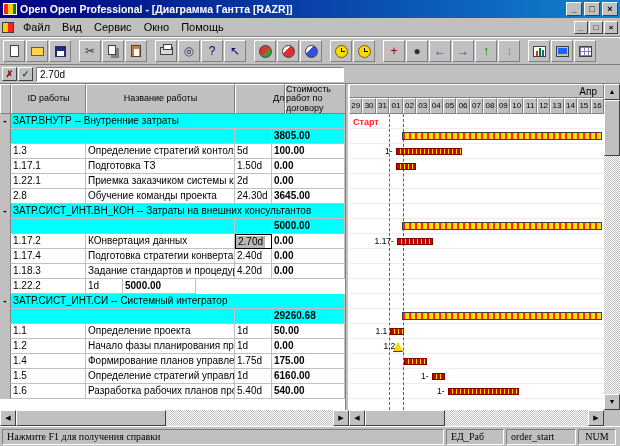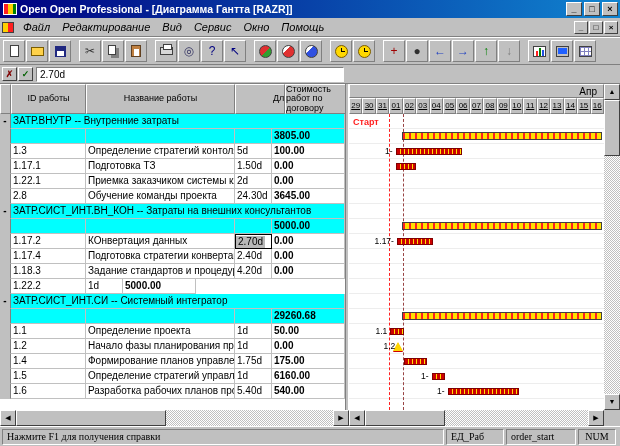--- a/index.html
+++ b/index.html
@@ -13,21 +13,21 @@
   .app-icon { width:14px; height:12px; margin:0 3px 0 1px; background:#fff;
     background-image:linear-gradient(90deg,#ff2020 0 4px,#ffd000 4px 9px,#008000 9px 14px); border:1px solid #fff; }
   .title-text { font-weight:bold; font-size:10.5px; flex:1; white-space:nowrap; overflow:hidden; }
   .cap { width:16px; height:14px; margin-left:2px; background:#c0c0c0; color:#000;
     border:1px solid; border-color:#fff #404040 #404040 #fff; font-size:9px; line-height:12px; text-align:center; font-weight:bold; }
 
   
   .menubar { height:19px; flex:0 0 19px; display:flex; align-items:center; padding:0 2px; border-bottom:1px solid #808080; }
   .doc-icon { width:12px; height:11px; margin-right:3px; background:#fff; border:1px solid #404040;
     background-image:linear-gradient(90deg,#ffd000 0 5px,#ff2020 5px 10px); }
-  .menu-item { padding:2px 6px; font-size:11px;font-style:italic; }
+  .menu-item { padding:2px 6px; font-size:11px; }
   .menu-spacer { flex:1; }
   .mdi-cap { width:14px; height:13px; margin-left:1px; background:#c0c0c0;
     border:1px solid; border-color:#fff #404040 #404040 #fff; font-size:8px; line-height:11px; text-align:center; font-weight:bold; }
 
   
   .toolbar { height:28px; flex:0 0 28px; display:flex; align-items:center; padding:1px 3px; border-top:1px solid #fff; border-bottom:1px solid #808080; }
   .tbtn { width:22px; height:22px; flex:0 0 22px; margin-right:1px; background:#c0c0c0;
     border:1px solid; border-color:#fff #808080 #808080 #fff; display:flex; align-items:center; justify-content:center; }
   .tsep { width:7px; height:22px; flex:0 0 7px; }
   .glyph { font-size:12px; line-height:12px; }
@@ -78,21 +78,21 @@
   .secname { width:334px; flex:0 0 334px; }
   .c-cost { font-weight:bold; }
   .c-dur.editing { padding:0; border:1px solid #000; background:#fff; }
   .c-dur.editing .selval { display:inline-block; background:#b8b8b8; padding:0 2px; line-height:12px; }
 
   .splitter { width:4px; flex:0 0 4px; background:#c0c0c0; border-left:1px solid #808080; border-right:1px solid #fff; }
 
   .gantt { width:255px; flex:0 0 255px; display:flex; flex-direction:column; position:relative; }
   .mband { height:14px; flex:0 0 14px; background:#c0c0c0; border:1px solid; border-color:#fff #808080 #808080 #fff; position:relative; }
   .mband .mlabel { position:absolute; right:6px; top:1px; font-size:10px; }
-  .days { height:16px; flex:0 0 16px; display:flex;text-decoration:underline; }
+  .days { height:16px; flex:0 0 16px; display:flex; }
   .dcell { flex:1; background:#c0c0c0; border:1px solid; border-color:#fff #808080 #808080 #fff;
     font-size:8px; text-align:center; line-height:13px; overflow:hidden; }
   .gantt-body { flex:1; background:#fff; position:relative; overflow:hidden;
     background-image:repeating-linear-gradient(180deg,#ffffff 0 14px,#ededed 14px 15px); }
   .vline { position:absolute; top:0; bottom:0; width:0; border-left:1px dashed #ff2020; }
   .startlbl { position:absolute; left:4px; top:3px; color:#ff2020; font-size:9px; font-weight:bold; }
   .bar { position:absolute; }
   .bar.summary { height:8px; background:repeating-linear-gradient(90deg,#ff2020 0 2px,#ffe000 2px 6px); border:1px solid #404040; }
   .bar.task { height:7px; background:repeating-linear-gradient(90deg,#cc0000 0 3px,#ffe000 3px 4px); border:1px solid #800000; }
   .ms { position:absolute; width:0; height:0; border-left:5px solid transparent; border-right:5px solid transparent;
@@ -133,21 +133,20 @@
     <span class="title-text">Open Open Professional - [Диаграмма Гантта [RAZR]]</span>
     <span class="cap">_</span>
     <span class="cap">□</span>
     <span class="cap">×</span>
   </div>
 
   <div class="menubar">
     <span class="doc-icon"></span>
     <span style="display:flex">
         <span class="menu-item">Файл</span>
-        <span class="menu-item">Редактирование</span>
         <span class="menu-item">Вид</span>
         <span class="menu-item">Сервис</span>
         <span class="menu-item">Окно</span>
         <span class="menu-item">Помощь</span>
       </span>
     <span class="menu-spacer"></span>
     <span class="mdi-cap">_</span>
     <span class="mdi-cap">□</span>
     <span class="mdi-cap">×</span>
   </div>

